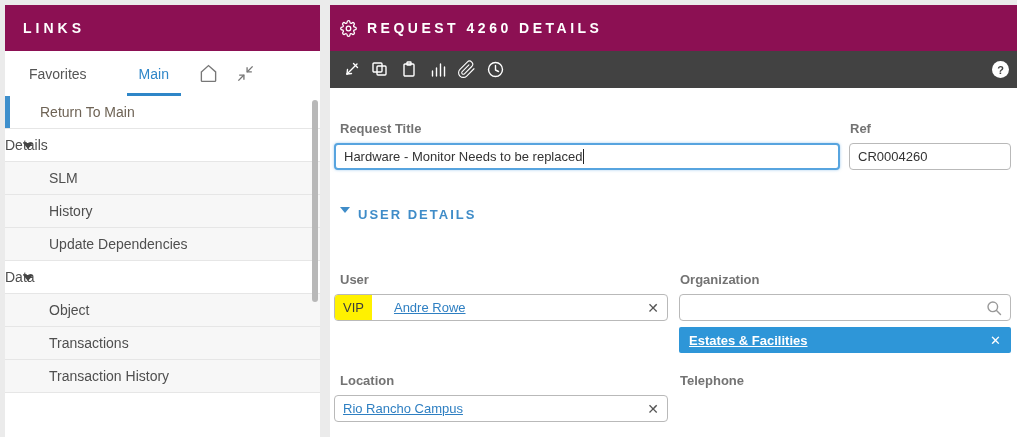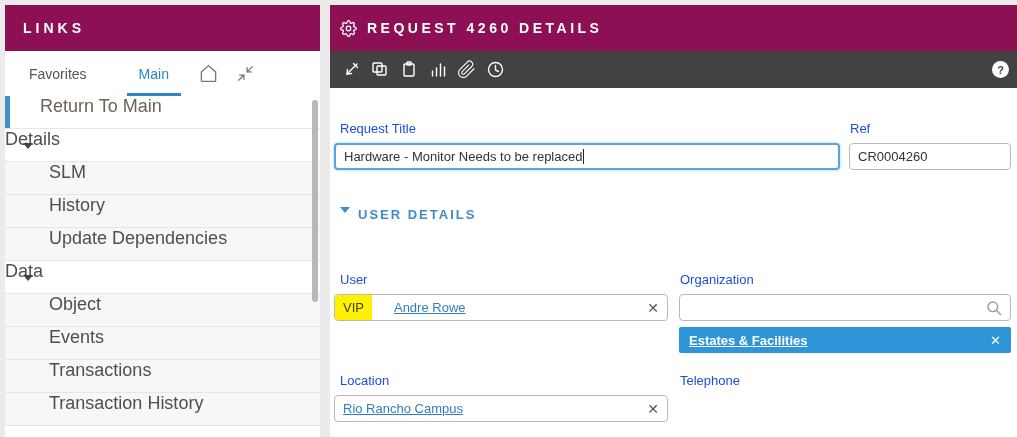--- a/index.html
+++ b/index.html
@@ -13,22 +13,22 @@
   .tabs { height:45px; display:flex; align-items:center; background:#fff; }
   .tab { font-size:14px; color:#555; cursor:pointer; height:41px; display:flex; align-items:center;
          padding:0 12px; border-bottom:3px solid transparent; margin-top:4px; }
   .tab.active { color:#2E86C8; border-bottom-color:#2E86C8; }
   .tab-favorites { margin-left:12px; }
   .tab-main { margin-left:28px; }
   .ticon { margin-left:18px; display:flex; align-items:center; color:#777; }
   .ticon svg { stroke:#777; }
 
   .navlist { position:absolute; top:91px; left:0; right:0; bottom:0; background:#fff; }
-  .nav-row { position:relative; height:33px; display:flex; align-items:flex-start;
-             border-bottom:1px solid #E6E6E6; font-size:18px; color:#4F4F4F; cursor:pointer; background:#fff; }
+  .nav-row { position:relative; height:33px; display:flex; align-items:center;
+             border-bottom:1px solid #E6E6E6; font-size:14px; color:#4F4F4F; cursor:pointer; background:#fff; }
   .nav-row.child { background:#F7F7F7; padding-left:44px; }
   .nav-row.group { }
   .nav-row.root { padding-left:35px; }
   .nav-row.selected .nav-label { color:#6E6355; }
   .sel-bar { position:absolute; left:0; top:0; width:5px; height:100%; background:#3E8FCC; }
   .caret { position:absolute; left:18px; top:14px; width:0; height:0;
            border-left:5px solid transparent; border-right:5px solid transparent; border-top:6px solid #444; }
   .scrollbar { position:absolute; right:1px; top:93px; bottom:2px; width:8px; }
   .scroll-thumb { position:absolute; top:2px; right:1px; width:6px; height:202px; background:#B8B8B8; border-radius:4px; }
 
@@ -38,21 +38,21 @@
   .main-header .gear { display:flex; align-items:center; margin-right:10px; }
   .main-title { font-size:14px; font-weight:bold; letter-spacing:3.5px; }
   .toolbar { position:relative; height:37px; background:#424242; display:flex; align-items:center; padding-left:6px; }
   .tbtn { width:29px; height:28px; display:flex; align-items:center; justify-content:center; cursor:pointer; }
   .tbtn svg { stroke:#fff; fill:none; stroke-width:1.4; stroke-linecap:round; stroke-linejoin:round; }
   .help-btn { position:absolute; right:8px; top:10px; width:17px; height:17px; border-radius:50%;
               background:#fff; color:#424242; font-size:11px; font-weight:bold;
               display:flex; align-items:center; justify-content:center; cursor:pointer; }
 
   .content { position:relative; width:100%; height:349px; background:#fff; }
-  .flabel { position:absolute; font-size:13px; color:#1d4ed8; }
+  .flabel { position:absolute; font-size:13px; color:#737373;font-weight:bold; }
   .input { position:absolute; height:27px; background:#fff; border:1px solid #B9B9B9; border-radius:4px;
            display:flex; align-items:center; padding:0 8px; font-size:13px; color:#333; }
   .input.focused { border:2px solid #57A4DF; box-shadow:0 0 3px rgba(87,164,223,.55); }
   .caret-bar { display:inline-block; width:1px; height:15px; background:#222; margin-left:1px; }
   .link { color:#2E7FC2; text-decoration:underline; cursor:pointer; }
   .clear-x { margin-left:auto; color:#555; font-size:14px; cursor:pointer; line-height:1; }
   .vip-badge { background:#FFF100; color:#3c3c3c; height:25px; display:flex; align-items:center;
                padding:0 8px; margin-left:-8px; margin-right:12px; border-radius:3px 0 0 3px; font-size:13px; }
   .search-icon { margin-left:auto; display:flex; align-items:center; }
   .section-header { position:absolute; display:flex; color:#3F8CC8; font-size:13px;
@@ -111,23 +111,20 @@
         <span class="nav-label">Update Dependencies</span>
       </div>
       <div class="nav-row group">
         <span class="caret"></span>
         <span class="nav-label">Data</span>
       </div>
       <div class="nav-row child">
         <span class="nav-label">Object</span>
       </div>
       <div class="nav-row child">
-        <span class="nav-label">Events</span>
-      </div>
-      <div class="nav-row child">
         <span class="nav-label">Transactions</span>
       </div>
       <div class="nav-row child">
         <span class="nav-label">Transaction History</span>
       </div>
     </div>
 
     <div class="scrollbar">
       <div class="scroll-thumb"></div>
     </div>

